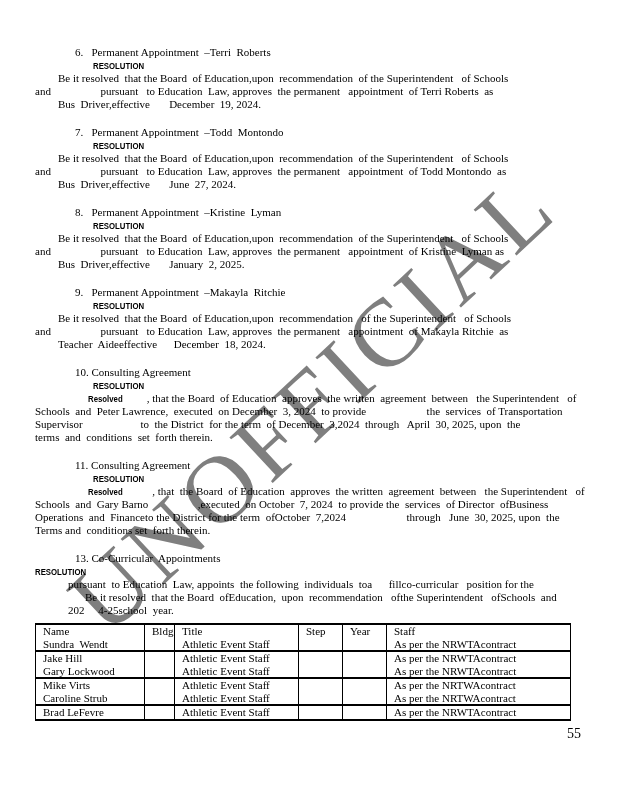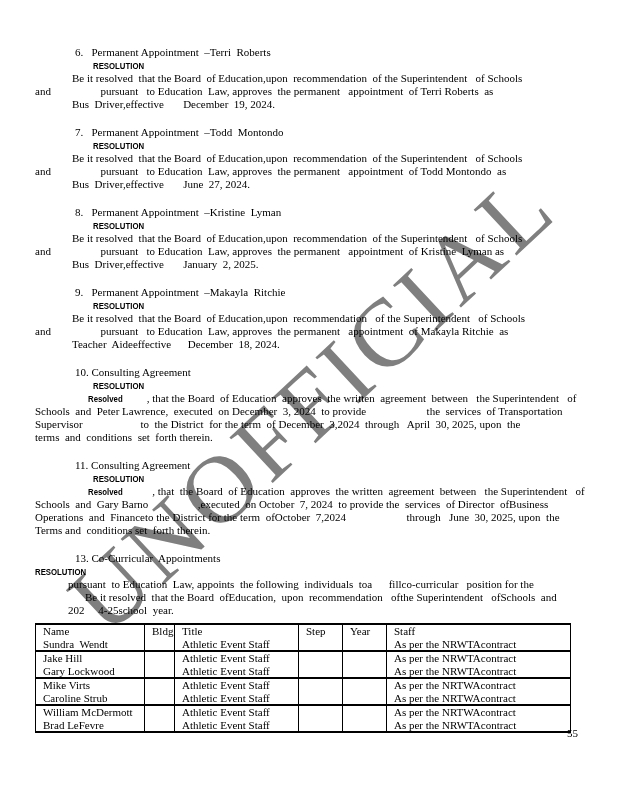--- a/index.html
+++ b/index.html
@@ -28,21 +28,21 @@
     padding:46px 6px 0 35px;
   }
   .line{
     font-size:11px;
     line-height:13px;
     white-space:pre;
   }
   .item{margin-bottom:15px;}
   .item:last-of-type{margin-bottom:0;}
   .i0{margin-left:0;}
-  .i1{margin-left:37px;font-family:Liberation Serif, serif;}
+  .i1{margin-left:23px;font-family:Liberation Serif, serif;}
   .i2{margin-left:40px;}
   .i3{margin-left:58px;}
   .i4{margin-left:53px;}
   .i5{margin-left:50px;}
   .i6{margin-left:33px;}
   .resword{
     font-family:"Liberation Sans", sans-serif;
     font-weight:bold;
     font-size:9.5px;
     display:inline-block;
@@ -65,21 +65,21 @@
     white-space:pre;
     overflow:hidden;
     font-weight:normal;
     text-align:left;
   }
   table.appt td.title-data{}
   table.appt tr.group-end td{border-bottom:2px solid #000;}
   .page-number{
     position:absolute;
     left:567px;top:727px;
-    font-size:11px;
+    font-size:14px;
     line-height:13px;
     z-index:1;
   }
 </style>
 </head>
 <body>
 
 <div class="page">
   <div class="watermark" style="color: rgb(127, 127, 127);">UNOFFICIAL</div>
   <div class="content">
@@ -185,28 +185,20 @@
             <td>As per the NRTWAcontract</td>
           </tr>
           <tr class="group-end">
             <td>Caroline Strub</td>
             <td></td>
             <td class="title-data">Athletic Event Staff</td>
             <td></td>
             <td></td>
             <td>As per the NRTWAcontract</td>
           </tr>
-          <tr>
-            <td>William McDermott</td>
-            <td></td>
-            <td class="title-data">Athletic Event Staff</td>
-            <td></td>
-            <td></td>
-            <td>As per the NRTWAcontract</td>
-          </tr>
           <tr class="group-end">
             <td>Brad LeFevre</td>
             <td></td>
             <td class="title-data">Athletic Event Staff</td>
             <td></td>
             <td></td>
             <td>As per the NRWTAcontract</td>
           </tr>
         </tbody>
   </table>

